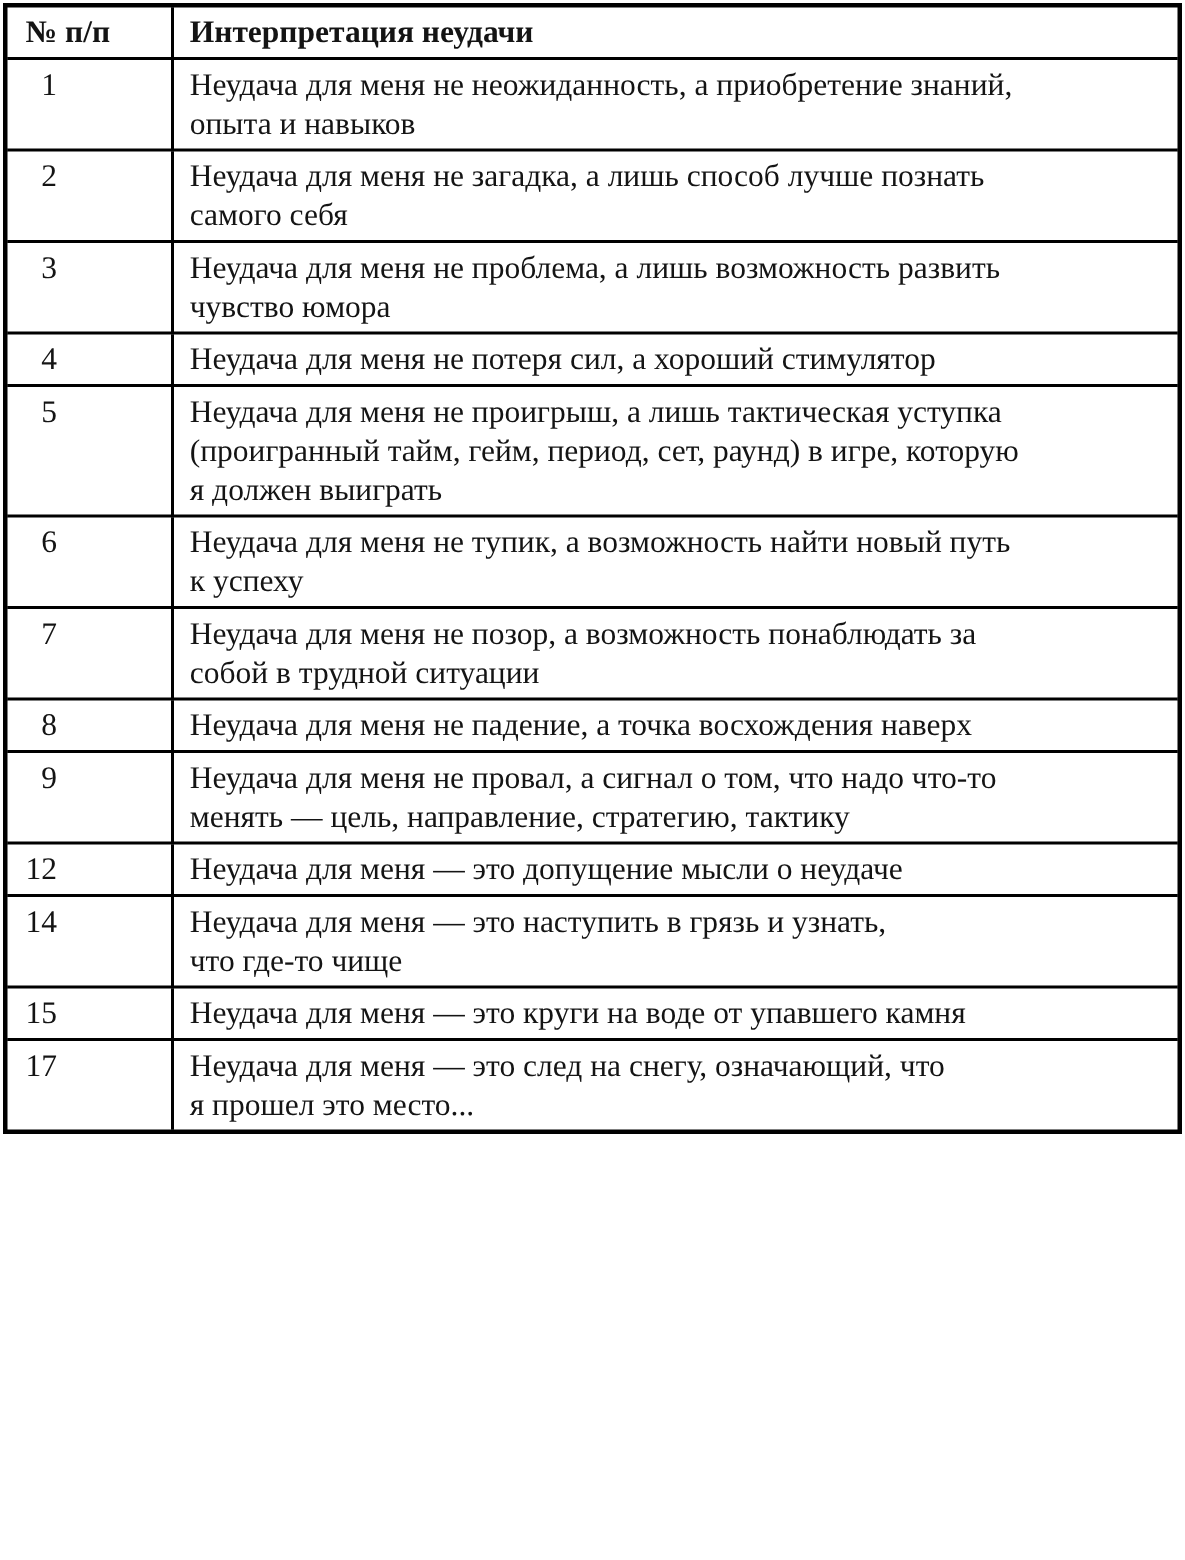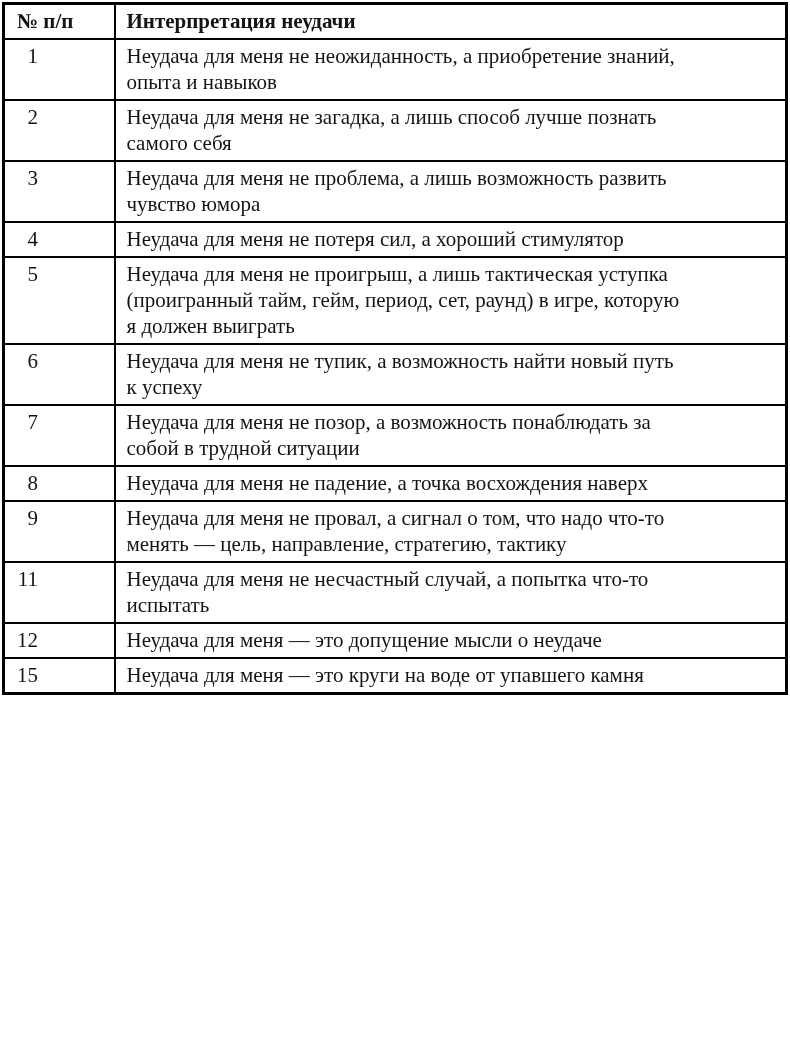--- a/index.html
+++ b/index.html
@@ -153,47 +153,56 @@
     <td class="num">
       <span class="numbox">9</span>
     </td>
     <td class="txt">
       <div class="cell-text">Неудача для меня не провал, а сигнал о том, что надо что-то
 менять — цель, направление, стратегию, тактику</div>
     </td>
   </tr>
 
 
-  <tr>
-    <td class="num">
-      <span class="numbox">11</span>
-    </td>
-    <td class="txt">
-      <div class="cell-text">Неудача для меня не несчастный случай, а попытка что-то
-испытать</div>
-    </td>
-  </tr>
 
   <tr>
     <td class="num">
       <span class="numbox">12</span>
     </td>
     <td class="txt">
       <div class="cell-text">Неудача для меня — это допущение мысли о неудаче</div>
     </td>
   </tr>
 
 
+  <tr>
+    <td class="num">
+      <span class="numbox">14</span>
+    </td>
+    <td class="txt">
+      <div class="cell-text">Неудача для меня — это наступить в грязь и узнать,
+что где-то чище</div>
+    </td>
+  </tr>
 
   <tr>
     <td class="num">
       <span class="numbox">15</span>
     </td>
     <td class="txt">
       <div class="cell-text">Неудача для меня — это круги на воде от упавшего камня</div>
     </td>
   </tr>
 
 
+  <tr>
+    <td class="num">
+      <span class="numbox">17</span>
+    </td>
+    <td class="txt">
+      <div class="cell-text">Неудача для меня — это след на снегу, означающий, что
+я прошел это место...</div>
+    </td>
+  </tr>
 
 </tbody>
   </table>
 </div>
 
 </body></html>

